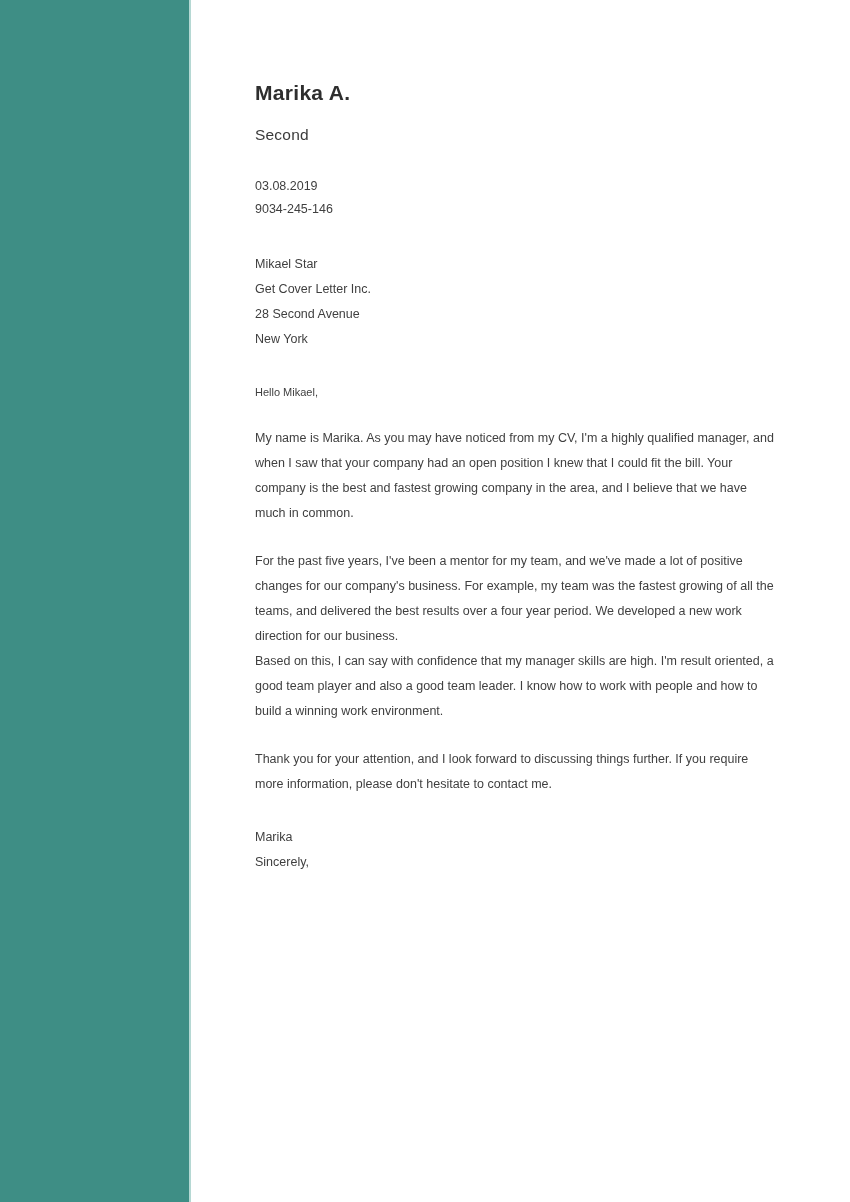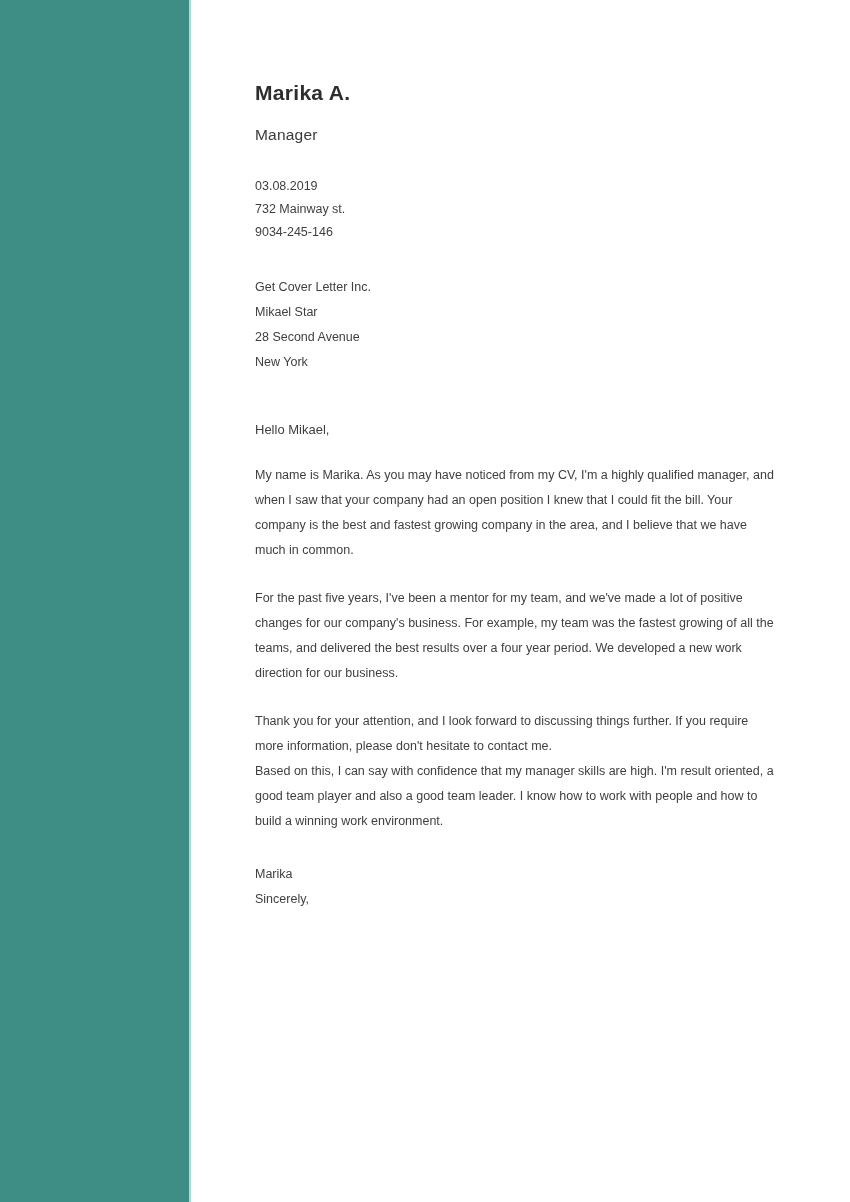--- a/index.html
+++ b/index.html
@@ -60,22 +60,22 @@
     line-height: 23px;
     color: #3f3f3f;
   }
   .recipient-block {
     margin-top: 31px;
     font-size: 12.5px;
     line-height: 25px;
     color: #3f3f3f;
   }
   .greeting {
-    margin-top: 42px;
-    font-size: 13px;
+    margin-top: 28px;
+    font-size: 11px;
     line-height: 25px;
   }
   .para {
     font-size: 12.5px;
     line-height: 25px;
     margin: 23px 12px 0 0;
   }
   .para.first {
     margin-top: 21px;
   }
@@ -92,44 +92,43 @@
 <body>
 
 <div class="page">
 
   <div class="sidebar"></div>
 
   <div class="content">
 
     <h1 class="title">Marika A.</h1>
 
-    <div class="subtitle">Manager</div>
+    <div class="subtitle">Second</div>
 
     <div class="contact-block">
       <div>03.08.2019</div>
-      <div>732 Mainway st.</div>
       <div>9034-245-146</div>
     </div>
 
     <div class="recipient-block">
+      <div>Mikael Star</div>
       <div>Get Cover Letter Inc.</div>
-      <div>Mikael Star</div>
       <div>28 Second Avenue</div>
       <div>New York</div>
     </div>
 
     <div class="greeting">Hello Mikael,</div>
 
     <p class="para first">My name is Marika. As you may have noticed from my CV, I'm a highly qualified manager, and when I saw that your company had an open position I knew that I could fit the bill. Your company is the best and fastest growing company in the area, and I believe that we have much in common.</p>
 
     <p class="para">For the past five years, I've been a mentor for my team, and we've made a lot of positive changes for our company's business. For example, my team was the fastest growing of all the teams, and delivered the best results over a four year period. We developed a new work direction for our business.</p>
 
+    <p class="para tight">Based on this, I can say with confidence that my manager skills are high. I'm result oriented, a good team player and also a good team leader. I know how to work with people and how to build a winning work environment.</p>
+
     <p class="para">Thank you for your attention, and I look forward to discussing things further. If you require more information, please don't hesitate to contact me.</p>
-
-    <p class="para tight">Based on this, I can say with confidence that my manager skills are high. I'm result oriented, a good team player and also a good team leader. I know how to work with people and how to build a winning work environment.</p>
 
     <div class="closing">
       <div>Marika</div>
       <div>Sincerely,</div>
     </div>
 
   </div>
 </div>
 
 </body></html>

